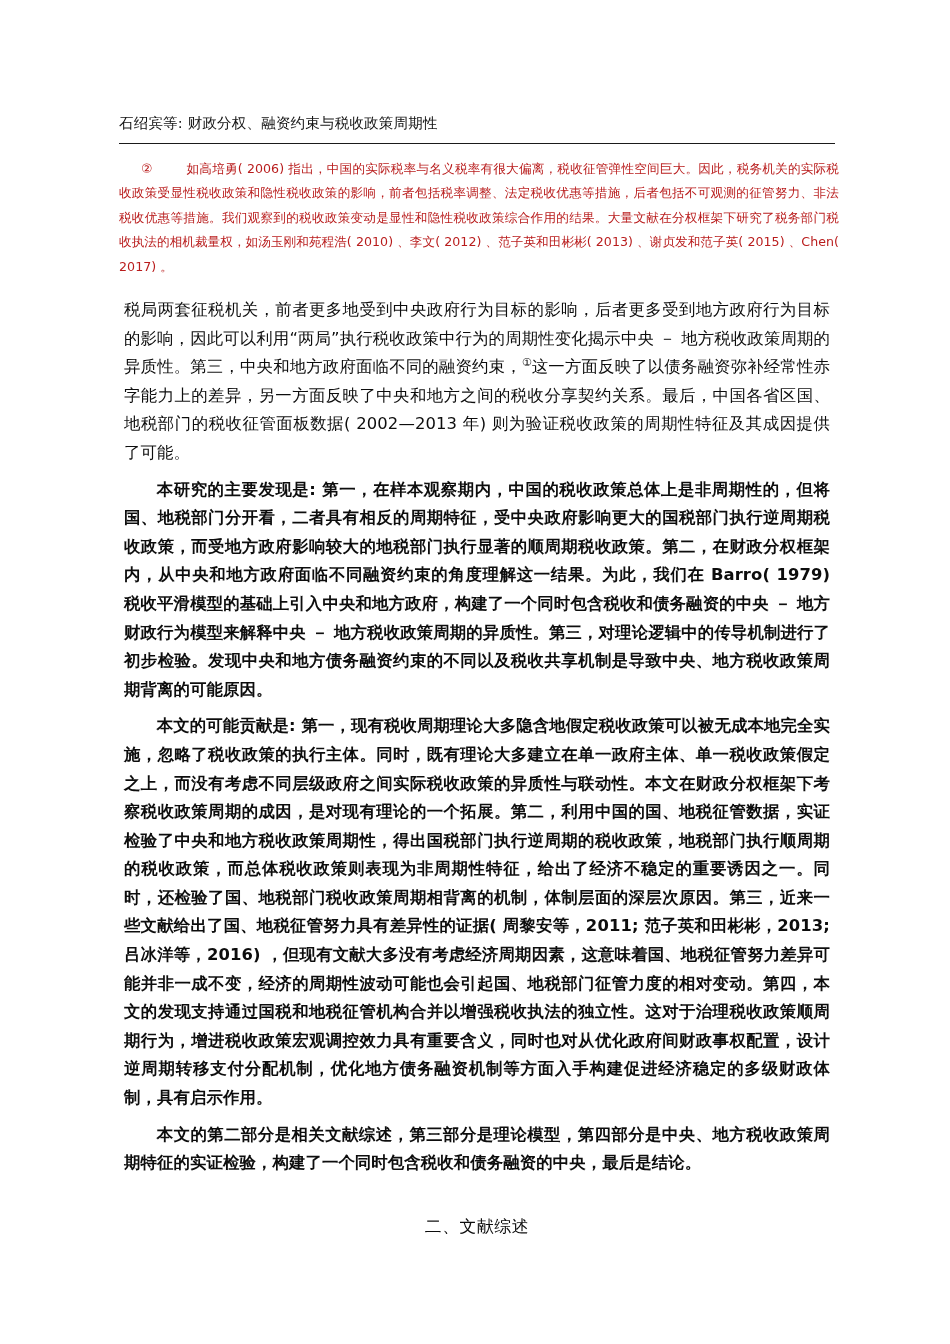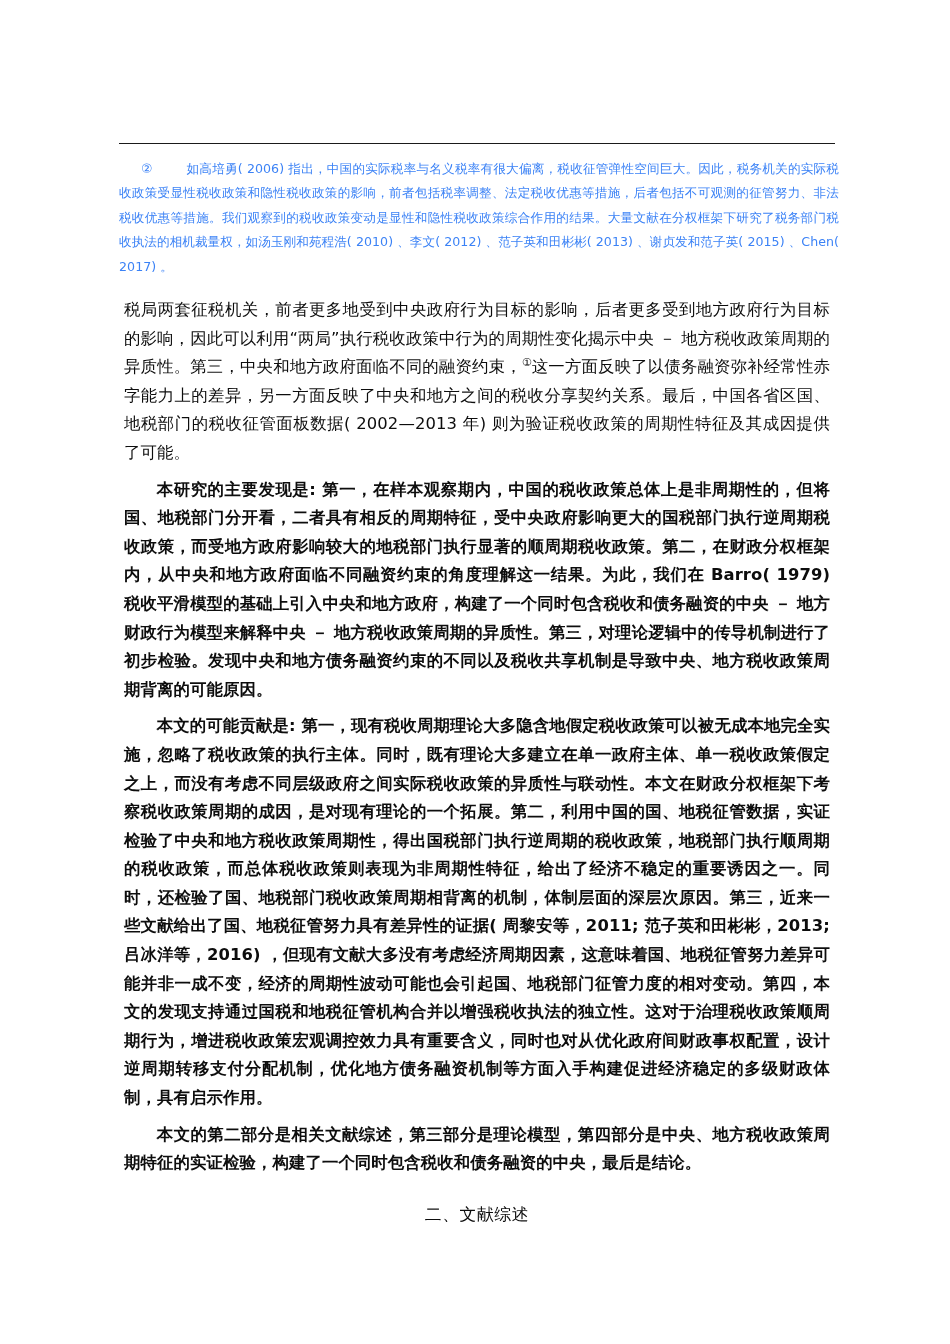--- a/index.html
+++ b/index.html
@@ -49,21 +49,21 @@
     position: absolute;
     left: 119px;
     top: 157px;
     width: 720px;
   }
   .footnote {
     font-size: 12.6px;
     line-height: 24.4px;
     text-align: justify;
     text-justify: inter-ideograph;
-    color: #3b82f6;
+    color: #b91c1c;
     letter-spacing: 0.05px;
   }
   .fn-marker {
     display: inline-block;
     margin-right: 34px;
     margin-left: 22px;
   }
 
   
   .body-col {
@@ -85,36 +85,39 @@
     text-indent: 2em;
     font-weight: bold;
   }
   sup.fn-ref {
     font-size: 11px;
     vertical-align: super;
     line-height: 0;
   }
 
   h2.section-title {
-    margin: 0;
+    margin: 12px;
     font-size: 16.8px;
     line-height: 28.6px;
     text-align: center;
     font-weight: normal;
     color: #0d0d0d;
     letter-spacing: 0.6px;
   }
   .section-gap-before { height: 14px; }
   .section-gap-after  { height: 12px; }
 </style>
 </head>
 <body>
 
 <div class="page">
 
+  <div class="running-head">
+    <div class="running-head-text">石绍宾等: 财政分权、融资约束与税收政策周期性</div>
+  </div>
   <div class="head-rule"></div>
 
   <div class="footnotes">
     <div class="footnote">
       <span class="fn-marker">②</span><span>如高培勇( 2006) 指出，中国的实际税率与名义税率有很大偏离，税收征管弹性空间巨大。因此，税务机关的实际税收政策受显性税收政策和隐性税收政策的影响，前者包括税率调整、法定税收优惠等措施，后者包括不可观测的征管努力、非法税收优惠等措施。我们观察到的税收政策变动是显性和隐性税收政策综合作用的结果。大量文献在分权框架下研究了税务部门税收执法的相机裁量权，如汤玉刚和苑程浩( 2010) 、李文( 2012) 、范子英和田彬彬( 2013) 、谢贞发和范子英( 2015) 、Chen( 2017) 。</span>
     </div>
   </div>
 
   <div class="body-col">
 

